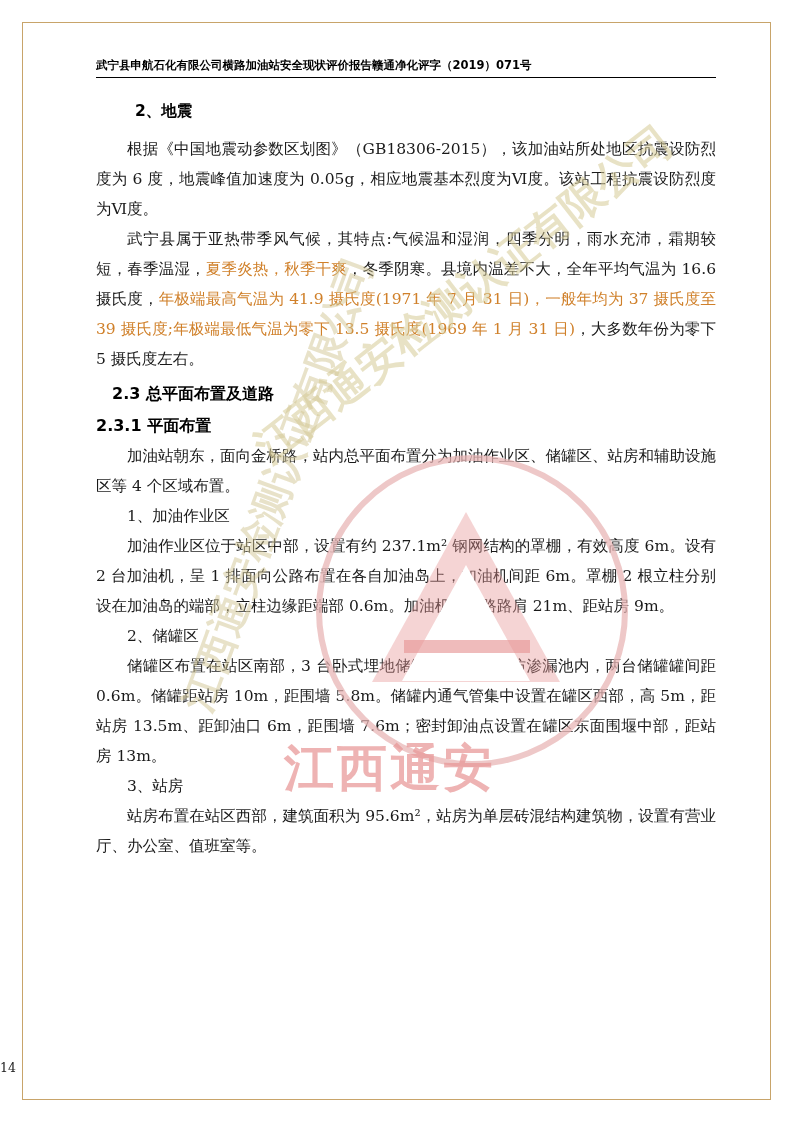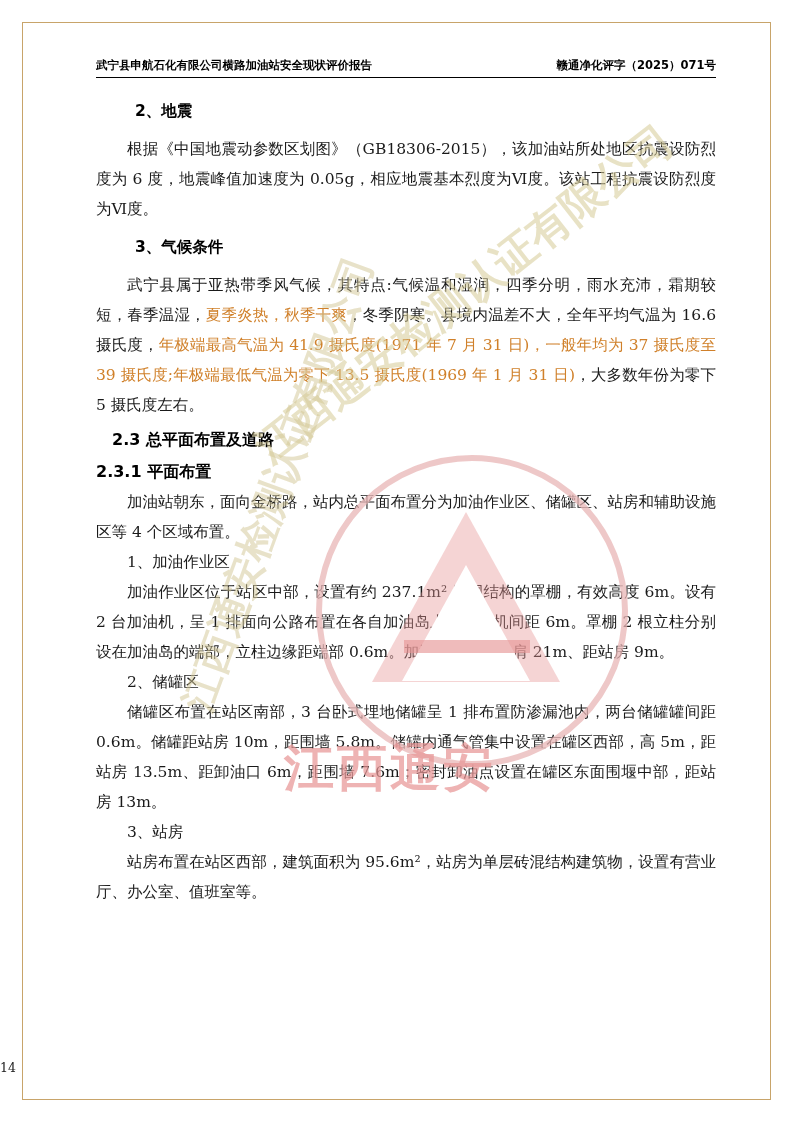--- a/index.html
+++ b/index.html
@@ -36,21 +36,20 @@
     width: 620px;
   }
 
   
   .header {
     position: relative;
     height: 30px;
   }
   .header-inner {
     display: flex;
-    justify-content: space-between;
     align-items: flex-end;
     font-size: 11.5px;
     font-weight: bold;
     color: #000;
     font-family: "DejaVu Sans", sans-serif;
     letter-spacing: 0px;
   }
   .header-rule {
     border-bottom: 1.2px solid #000;
     margin-top: 4px;
@@ -214,31 +213,30 @@
     <div class="wm-text-main">江西通安</div>
     <div class="wm-text-vert">江西通安检测认证有限公司</div>
     <div class="wm-text-vert2">江西通安检测认证有限公司</div>
   </div>
 
   <div class="content">
 
     <div class="header">
       <div class="header-inner">
         <span>武宁县申航石化有限公司横路加油站安全现状评价报告</span>
-        <span>赣通净化评字（2025）071号</span>
+        <span>赣通净化评字（2019）071号</span>
       </div>
       <div class="header-rule"></div>
     </div>
 
 
     <p class="subhead">2、地震</p>
 
     <p class="para">根据《中国地震动参数区划图》（GB18306-2015），该加油站所处地区抗震设防烈度为 6 度，地震峰值加速度为 0.05g，相应地震基本烈度为Ⅵ度。该站工程抗震设防烈度为Ⅵ度。</p>
 
-    <p class="subhead">3、气候条件</p>
 
     <p class="para"><span>武宁县属于亚热带季风气候，其特点:气候温和湿润，四季分明，雨水充沛，霜期较短，春季温湿，</span><span class="hl">夏季炎热，秋季干爽</span><span>，冬季阴寒。县境内温差不大，全年平均气温为 16.6 摄氏度，</span><span class="hl">年极端最高气温为 41.9 摄氏度(1971 年 7 月 31 日)，一般年均为 37 摄氏度至 39 摄氏度;年极端最低气温为零下 13.5 摄氏度(1969 年 1 月 31 日)</span><span>，大多数年份为零下 5 摄氏度左右。</span></p>
 
     <p class="h2">2.3 总平面布置及道路</p>
 
     <p class="h3">2.3.1 平面布置</p>
 
     <p class="para">加油站朝东，面向金桥路，站内总平面布置分为加油作业区、储罐区、站房和辅助设施区等 4 个区域布置。</p>
 
     <p class="listline">1、加油作业区</p>

